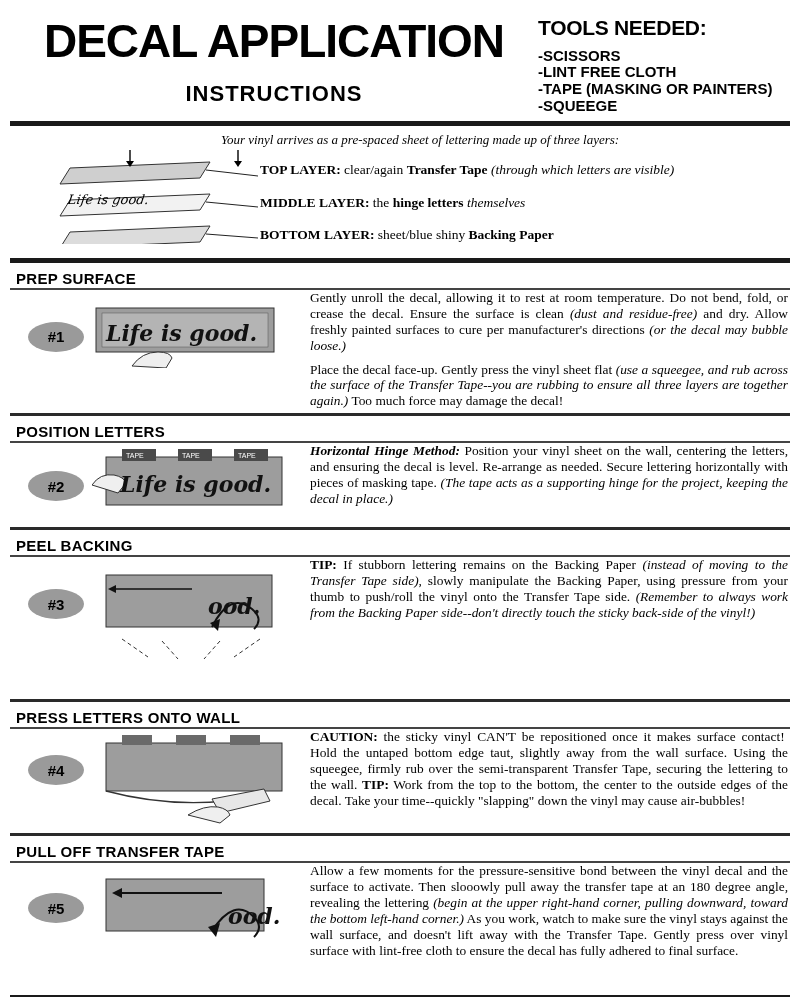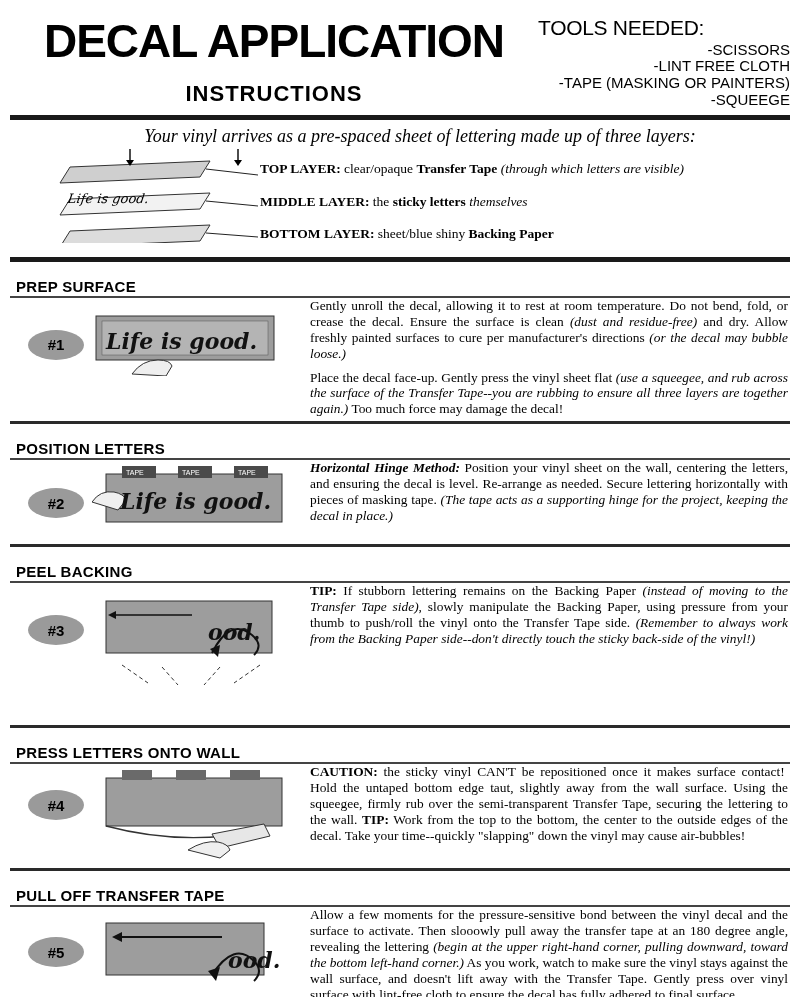--- a/index.html
+++ b/index.html
@@ -28,60 +28,60 @@
   .sub-title {
     font-family:"Liberation Sans", sans-serif;
     font-weight: bold;
     font-size: 22px;
     letter-spacing: 1px;
     margin-top: 17px;
   }
   .header-right {
     flex: 0 0 252px;
     font-family:"Liberation Sans", sans-serif;
-    font-weight: normal;
+    font-weight: bold;
     line-height: 1.12;
     padding-top: 2px;
   }
   .tools-title { font-size: 21px; letter-spacing: -0.3px; }
-  .tools-list { font-size: 15px; margin-top: 2px; text-align: right; }
+  .tools-list { font-size: 15px; margin-top: 8px; }
   .tools-list div { white-space: nowrap; }
 
   .rule-thick { height: 5px; background:#1a1a1a; margin: 6px 0 0 0; }
   .rule-med { height: 3px; background:#2a2a2a; }
   .rule-thin { height: 2px; background:#444; }
 
   
   .layers {
     position: relative;
     padding: 6px 0 8px 0;
   }
   .layers-intro {
     text-align:center;
-    font-size: 18px;
+    font-size: 13px;
     font-style: italic;
     margin-left: 40px;
   }
   .layers-body { position: relative; height: 96px; }
   .layer-lines { position:absolute; left:0; top:0; width: 250px; height: 96px; }
   .layer-text { position:absolute; left: 250px; font-size: 13.5px; white-space:nowrap; }
   .layer-text b { font-weight: bold; }
   .layer-text i { font-style: italic; }
   .lt1 { top: 14px; }
   .lt2 { top: 47px; }
   .lt3 { top: 79px; }
   .script-sample {
     position:absolute; left: 58px; top: 44px;
     font-family: "DejaVu Serif", serif;
     font-style: italic; font-size: 13px;
     transform: skewX(-8deg);
   }
 
   
-  .step { padding-top: 14px; }
+  .step { padding-top: 5px; }
   .step-title {
     font-family:"Liberation Sans", sans-serif;
     font-weight: bold;
     font-size: 15px;
     letter-spacing: 0.3px;
     padding: 2px 0 1px 6px;
   }
   .step-row { display:flex; align-items: stretch; }
   .step-left { flex: 0 0 292px; position: relative; }
   .step-right { flex: 1 1 auto; padding-left: 8px; padding-right: 2px; }
@@ -155,24 +155,24 @@
         <polygon points="116,13 124,13 120,19" fill="#000"></polygon>
         <line x1="228" y1="2" x2="228" y2="13" stroke="#000" stroke-width="1.4"></line>
         <polygon points="224,13 232,13 228,19" fill="#000"></polygon>
         <line x1="196" y1="22" x2="248" y2="28" stroke="#222" stroke-width="1"></line>
         <line x1="196" y1="54" x2="248" y2="59" stroke="#222" stroke-width="1"></line>
         <line x1="196" y1="86" x2="248" y2="90" stroke="#222" stroke-width="1"></line>
       </svg>
       <div class="script-sample">Life is good.</div>
 
       <div class="layer-text lt1">
-        <b>TOP LAYER:</b><span> clear/opaque </span><b>Transfer Tape</b><i> (through which letters are visible)</i>
+        <b>TOP LAYER:</b><span> clear/again </span><b>Transfer Tape</b><i> (through which letters are visible)</i>
       </div>
       <div class="layer-text lt2">
-        <b>MIDDLE LAYER:</b><span> the </span><b>sticky letters</b><i> themselves</i>
+        <b>MIDDLE LAYER:</b><span> the </span><b>hinge letters</b><i> themselves</i>
       </div>
       <div class="layer-text lt3">
         <b>BOTTOM LAYER:</b><span> sheet/blue shiny </span><b>Backing Paper</b><i></i>
       </div>
     </div>
   </div>
 
   <div class="rule-thick"></div>
 
   <div class="step">

